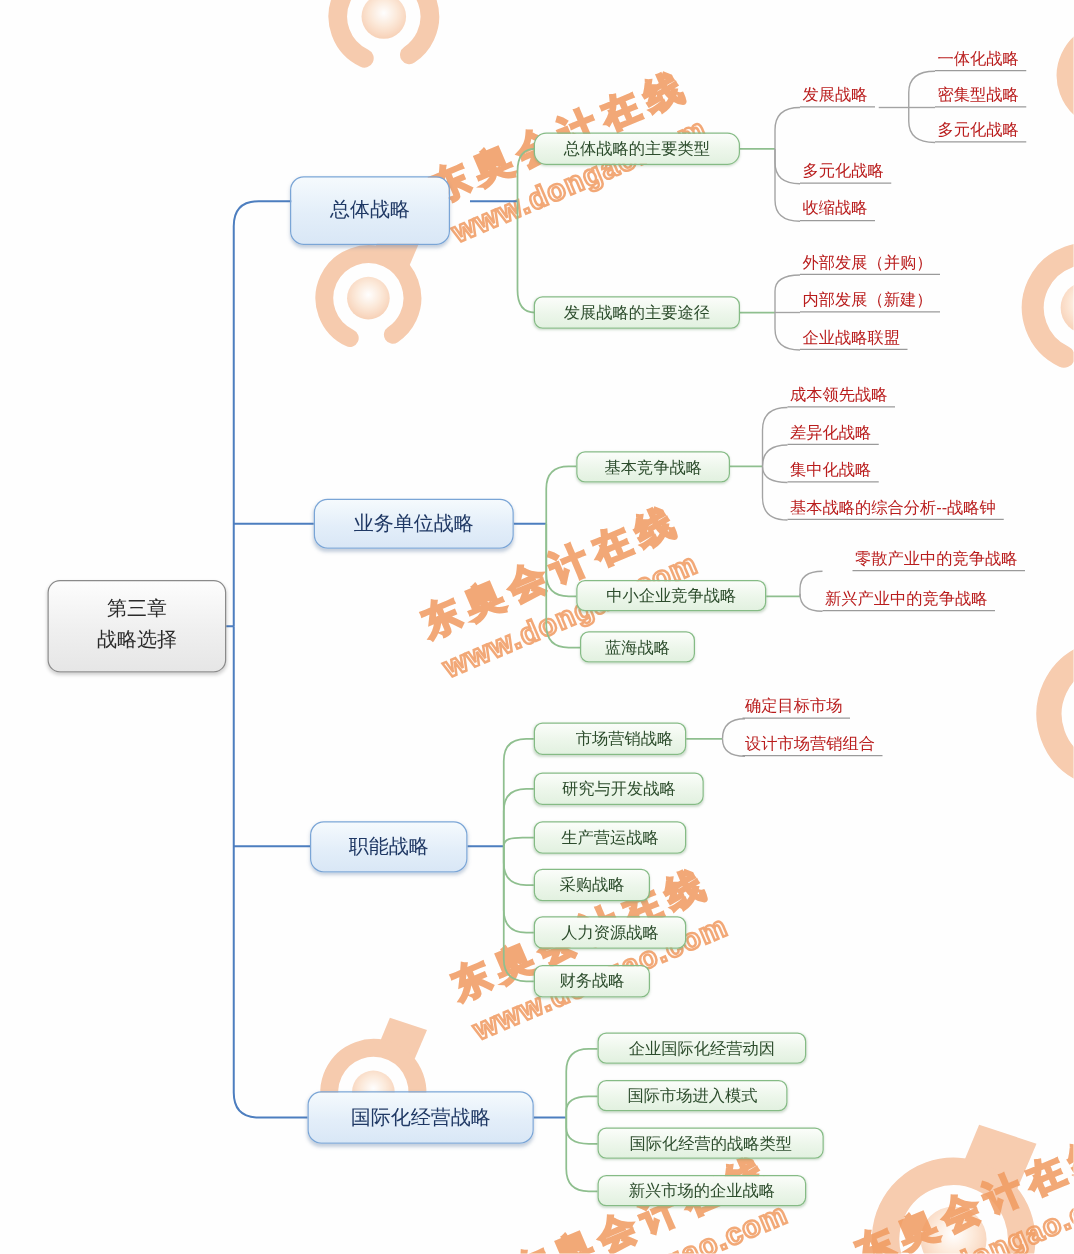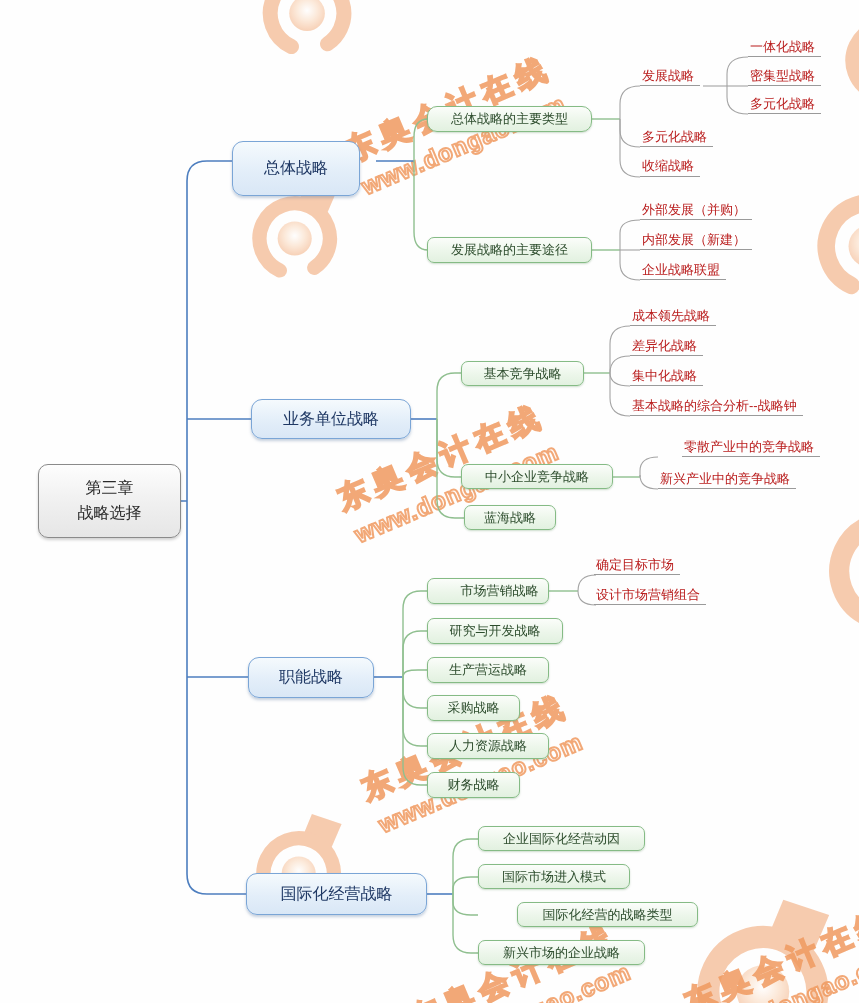--- a/index.html
+++ b/index.html
@@ -200,21 +200,21 @@
 
   <div class="node sub" style="left:427px;top:578px;width:122px;height:26px;padding-left:23px;">市场营销战略</div>
   <div class="node sub" style="left:427px;top:618px;width:136px;height:26px;">研究与开发战略</div>
   <div class="node sub" style="left:427px;top:657px;width:122px;height:26px;">生产营运战略</div>
   <div class="node sub" style="left:427px;top:695px;width:93px;height:26px;">采购战略</div>
   <div class="node sub" style="left:427px;top:733px;width:122px;height:26px;">人力资源战略</div>
   <div class="node sub" style="left:427px;top:772px;width:93px;height:26px;">财务战略</div>
 
   <div class="node sub" style="left:478px;top:826px;width:167px;height:25px;">企业国际化经营动因</div>
   <div class="node sub" style="left:478px;top:864px;width:152px;height:25px;">国际市场进入模式</div>
-  <div class="node sub" style="left:478px;top:902px;width:181px;height:25px;margin-left:39px;">国际化经营的战略类型</div>
+  <div class="node sub" style="left:478px;top:902px;width:181px;height:25px;">国际化经营的战略类型</div>
   <div class="node sub" style="left:478px;top:940px;width:167px;height:25px;">新兴市场的企业战略</div>
 
   <div class="leaf" style="left:640px;top:67px;">发展战略</div>
   <div class="leaf" style="left:748px;top:38px;">一体化战略</div>
   <div class="leaf" style="left:748px;top:67px;">密集型战略</div>
   <div class="leaf" style="left:748px;top:95px;">多元化战略</div>
   <div class="leaf" style="left:640px;top:128px;">多元化战略</div>
   <div class="leaf" style="left:640px;top:158px;font-family:Liberation Mono, monospace;">收缩战略</div>
 
   <div class="leaf" style="left:640px;top:201px;">外部发展（并购）</div>

